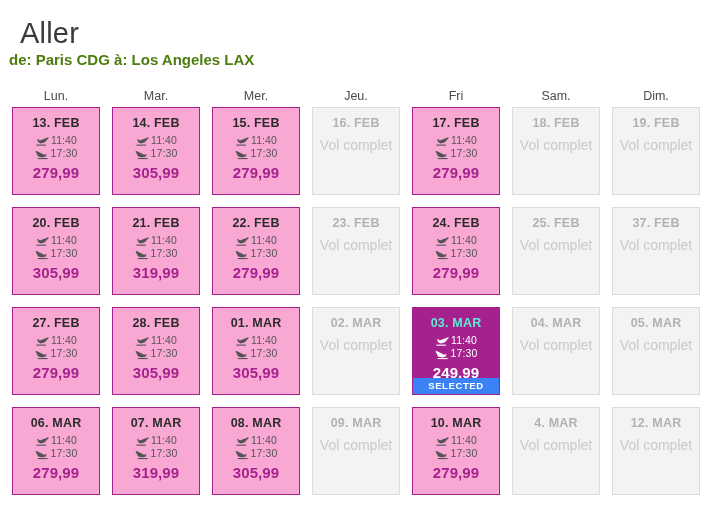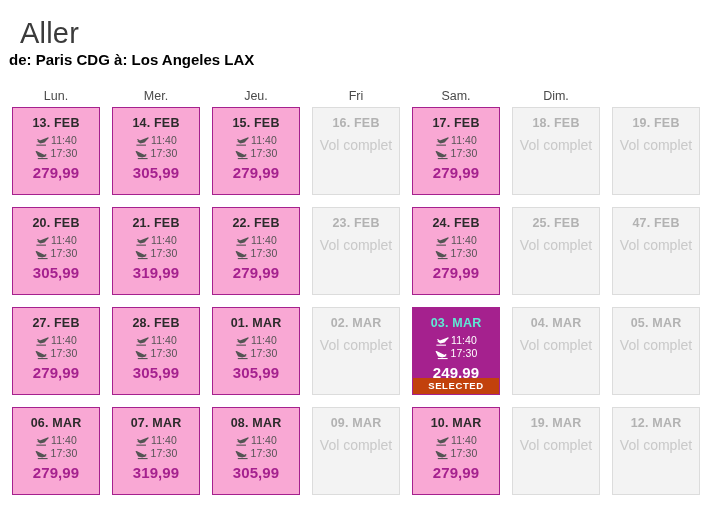--- a/index.html
+++ b/index.html
@@ -27,21 +27,21 @@
     letter-spacing: 0.2px;
     line-height: 38px;
     margin: 12px;
   }
   #route-line {
     position: absolute;
     left: 9px;
     top: 51px;
     font-size: 15px;
     font-weight: bold;
-    color: #000000;
+    color: #4d7c0f;
     line-height: 18px;
     white-space: nowrap;
     text-align: center;
   }
 
   
   #calendar {
     position: absolute;
     left: 6px;
     top: 88px;
@@ -138,21 +138,21 @@
     line-height: 18px;
     white-space: nowrap;
   }
 
   .selected-banner {
     position: absolute;
     left: 0;
     right: 0;
     bottom: 0;
     height: 16px;
-    background: #c2410c;
+    background: #3b82f6;
     color: #ffffff;
     font-size: 9.5px;
     font-weight: bold;
     letter-spacing: 0.6px;
     line-height: 16px;
     text-align: center;
   }
 </style>
 </head>
 <body>
@@ -162,20 +162,21 @@
 <div id="route-line">
   <span>de:</span>
   <span>Paris CDG</span>
   <span>à:</span>
   <span>Los Angeles LAX</span>
 </div>
 
 <div id="calendar">
   <div class="dow-row">
       <div class="dow">Lun.</div>
+      <div class="dow">Mar.</div>
       <div class="dow">Mer.</div>
       <div class="dow">Jeu.</div>
       <div class="dow">Fri</div>
       <div class="dow">Sam.</div>
       <div class="dow">Dim.</div>
     </div>
   <div id="weeks-container">
       <div class="week-row">
         <div class="cell-slot">
           <div class="cell">
@@ -428,21 +429,21 @@
           </div>
         </div>
         <div class="cell-slot">
           <div class="cell soldout">
             <div class="date">25. FEB</div>
             <div class="soldout-label">Vol complet</div>
           </div>
         </div>
         <div class="cell-slot">
           <div class="cell soldout">
-            <div class="date">47. FEB</div>
+            <div class="date">37. FEB</div>
             <div class="soldout-label">Vol complet</div>
           </div>
         </div>
       </div>
       <div class="week-row">
         <div class="cell-slot">
           <div class="cell">
             <div class="date">27. FEB</div>
             <div class="times">
               <div class="time-line">
@@ -687,21 +688,21 @@
                   </svg>
                 </span>
                 <span>17:30</span>
               </div>
             </div>
             <div class="price">279,99</div>
           </div>
         </div>
         <div class="cell-slot">
           <div class="cell soldout">
-            <div class="date">19. MAR</div>
+            <div class="date">4. MAR</div>
             <div class="soldout-label">Vol complet</div>
           </div>
         </div>
         <div class="cell-slot">
           <div class="cell soldout">
             <div class="date">12. MAR</div>
             <div class="soldout-label">Vol complet</div>
           </div>
         </div>
       </div>

